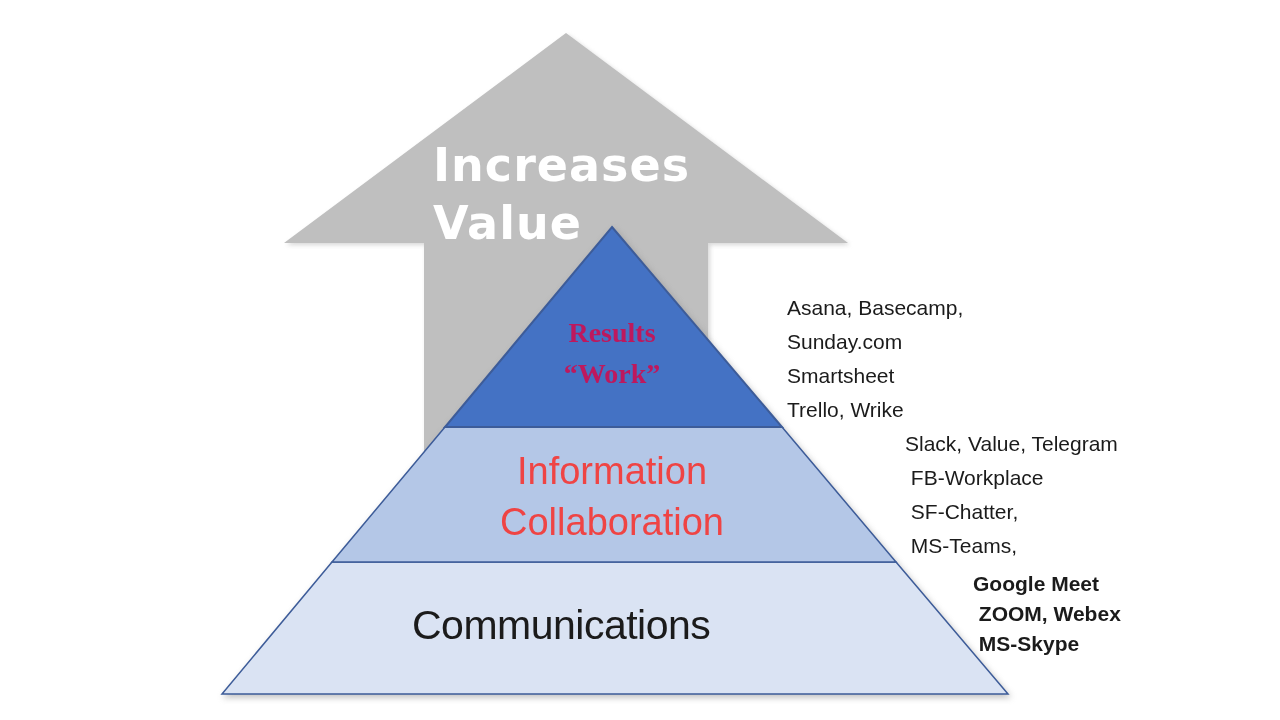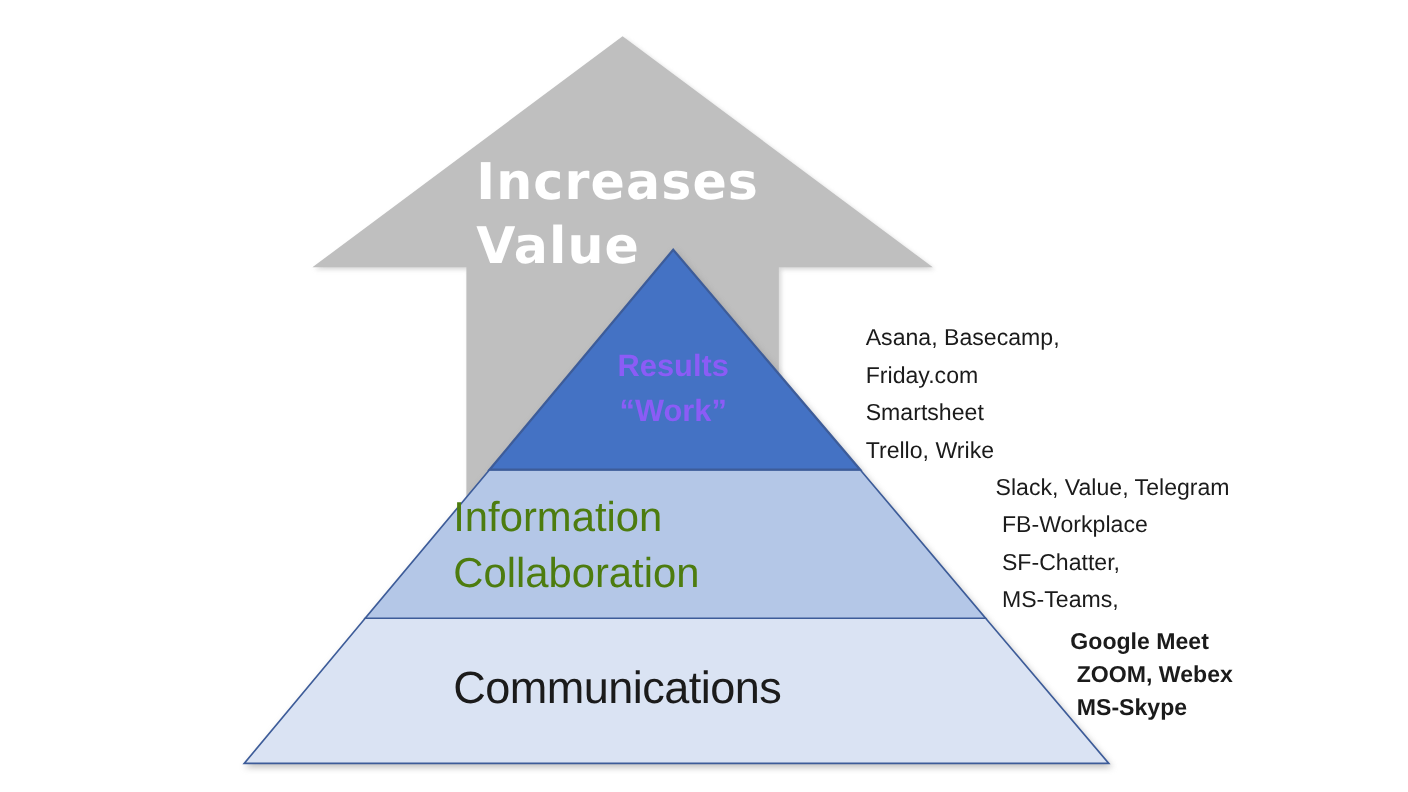--- a/index.html
+++ b/index.html
@@ -9,23 +9,23 @@
   svg.diagram{position:absolute;left:0;top:0;}
   .arrow-shape{filter:drop-shadow(2px 2px 2px rgba(140,140,140,0.35));}
   .pyr{filter:drop-shadow(2px 3px 3px rgba(120,120,120,0.45));}
   .lvl{stroke-width:1.5;}
   .lvl1{stroke-width:2;}
   .txt{position:absolute;white-space:pre-wrap;}
   .arrow-label{left:433px;top:136px;width:420px;
     font-family:"DejaVu Sans","Liberation Sans",sans-serif;
     font-weight:bold;font-size:46px;line-height:58px;letter-spacing:1px;color:#ffffff;}
   .lvl1-label{left:462px;top:312px;width:300px;text-align:center;
-    font-weight:bold;font-size:28px;line-height:41px;color:#8b5cf6;}
-  .lvl2-label{left:412px;top:446px;width:400px;text-align:left;
-    font-size:38px;line-height:51px;color:#4d7c0f;}
+    font-weight:bold;font-size:28px;line-height:41px;color:#be185d;font-family:Liberation Serif, serif;}
+  .lvl2-label{left:412px;top:446px;width:400px;text-align:center;
+    font-size:38px;line-height:51px;color:#ef4444;}
   .lvl3-label{left:412px;top:602px;width:400px;
     font-size:41px;line-height:46px;color:#1b1b1b;letter-spacing:-0.5px;}
   .tools{font-size:21px;color:#1b1b1b;}
   .tools-1{left:787px;top:291px;line-height:34px;}
   .tools-2{left:905px;top:427px;line-height:34px;}
   .tools-3{left:973px;top:569px;line-height:30px;font-weight:bold;}
 </style>
 </head>
 <body>
 
@@ -47,21 +47,21 @@
 
   <div class="txt lvl1-label">Results
 “Work”</div>
 
   <div class="txt lvl2-label">Information
 Collaboration</div>
 
   <div class="txt lvl3-label">Communications</div>
 
   <div class="txt tools tools-1">Asana, Basecamp,
-Friday.com
+Sunday.com
 Smartsheet
 Trello, Wrike</div>
 
   <div class="txt tools tools-2">Slack, Value, Telegram
  FB-Workplace
  SF-Chatter,
  MS-Teams,</div>
 
   <div class="txt tools tools-3">Google Meet
  ZOOM, Webex

